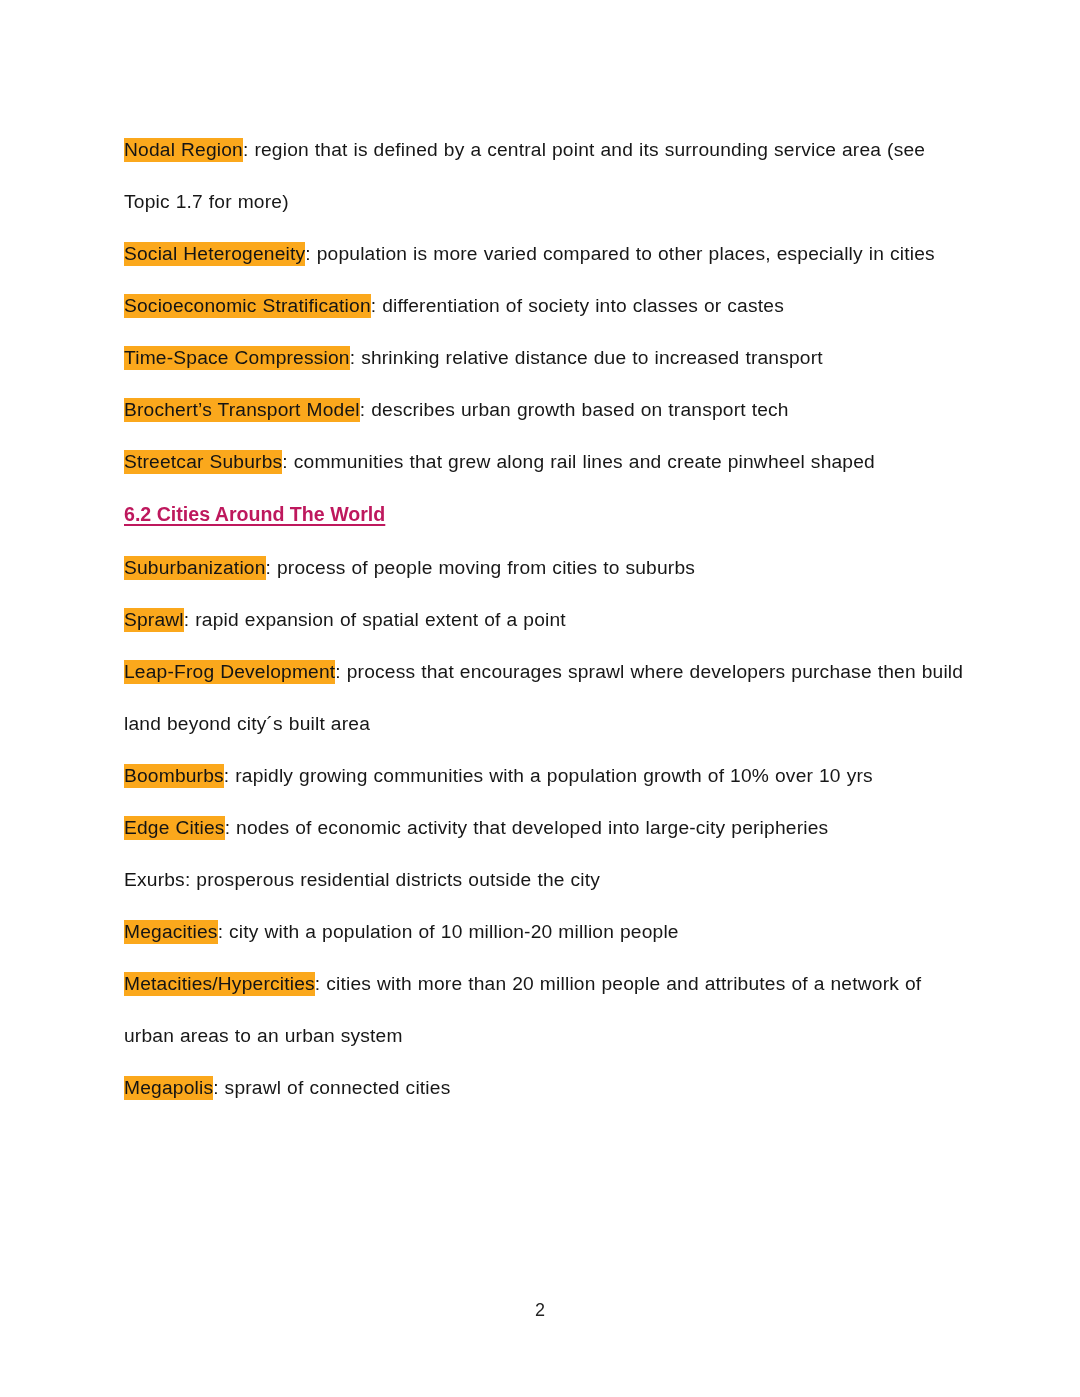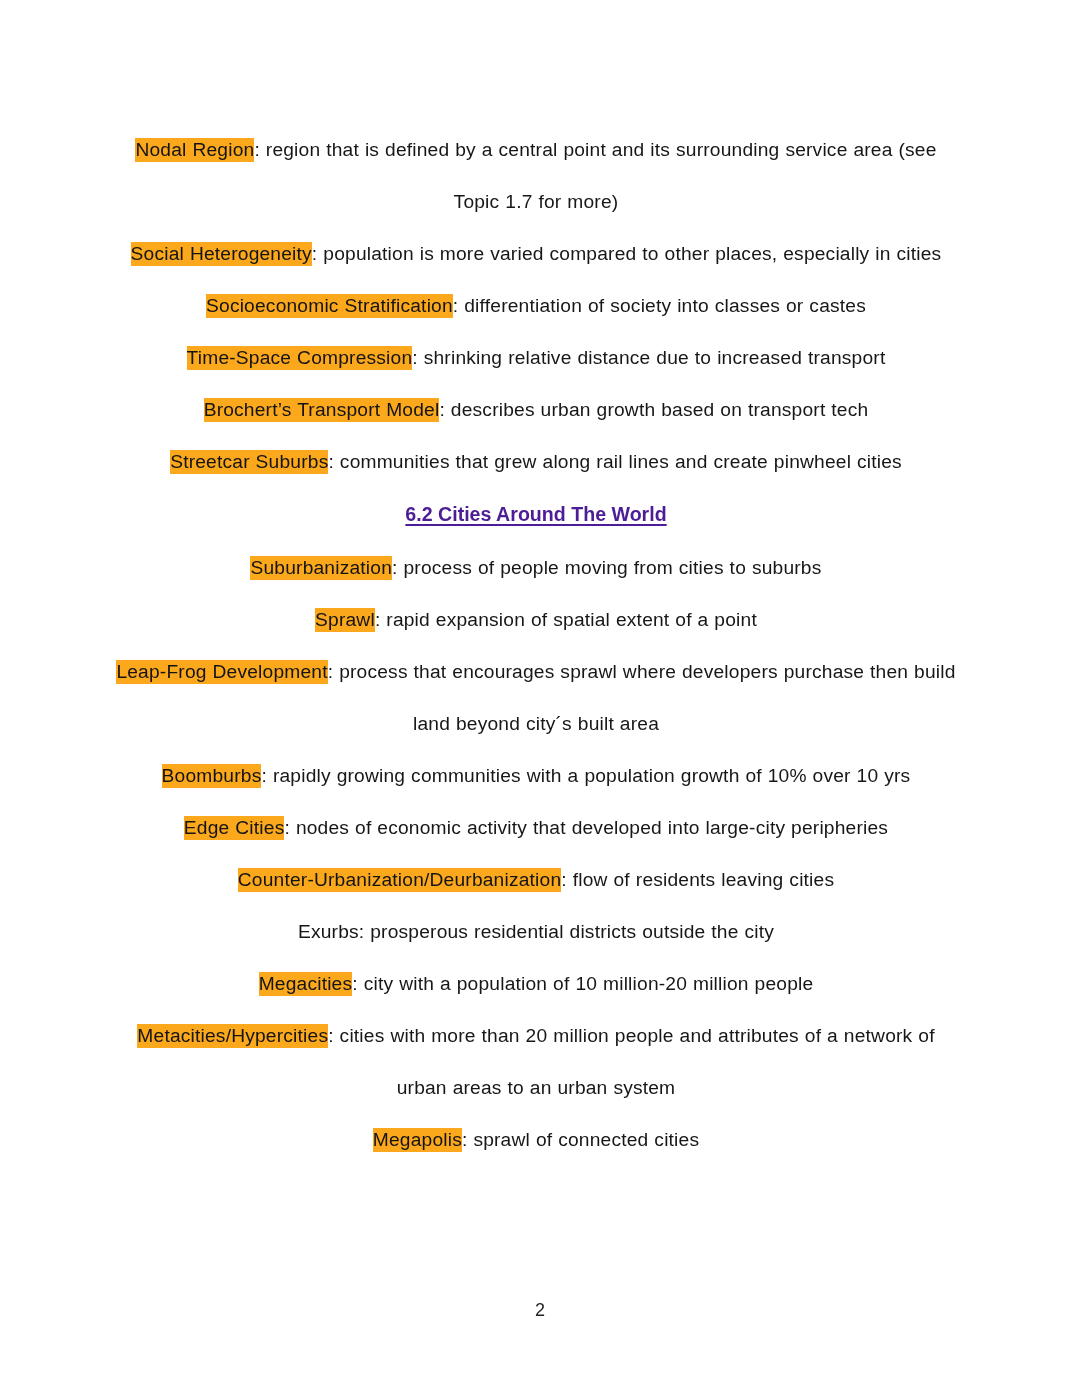--- a/index.html
+++ b/index.html
@@ -16,24 +16,23 @@
   .page {
     position: relative;
     width: 1080px;
     height: 1397px;
     background: #ffffff;
     overflow: hidden;
     box-sizing: border-box;
   }
   .content {
     position: absolute;
-    left: 116px;
+    left: 124px;
     top: 124px;
     width: 840px;
-    text-align: center;
   }
   
   .entry {
     font-size: 19.2px;
     line-height: 52px;
     letter-spacing: 0.01em;
     color: #171717;
     margin: 0;
     white-space: normal;
     word-spacing: 0.02em;
@@ -52,21 +51,21 @@
   .def {
     color: #171717;
   }
   .section-heading {
     font-size: 19.6px;
     line-height: 52px;
     font-weight: bold;
     text-decoration: underline;
     text-underline-offset: 3px;
     text-decoration-thickness: 2px;
-    color: #4c1d95;
+    color: #be185d;
     margin: 0;
     display: block;
   }
   .section-heading-wrap {
     line-height: 52px;
   }
   .heading-inner {
     display: inline-block;
   }
   .page-number {
@@ -85,28 +84,27 @@
 
 <div class="page">
 
   <div class="content">
 
   <div class="entry"><span class="term">Nodal Region</span><span class="def">: region that is defined by a central point and its surrounding service area (see Topic 1.7 for more)</span></div>
       <div class="entry"><span class="term">Social Heterogeneity</span><span class="def">: population is more varied compared to other places, especially in cities</span></div>
       <div class="entry"><span class="term">Socioeconomic Stratification</span><span class="def">: differentiation of society into classes or castes</span></div>
       <div class="entry"><span class="term">Time-Space Compression</span><span class="def">: shrinking relative distance due to increased transport</span></div>
       <div class="entry"><span class="term">Brochert’s Transport Model</span><span class="def">: describes urban growth based on transport tech</span></div>
-      <div class="entry"><span class="term">Streetcar Suburbs</span><span class="def">: communities that grew along rail lines and create pinwheel cities</span></div>
+      <div class="entry"><span class="term">Streetcar Suburbs</span><span class="def">: communities that grew along rail lines and create pinwheel shaped</span></div>
       <div class="section-heading-wrap"><span class="section-heading heading-inner">6.2 Cities Around The World</span></div>
       <div class="entry"><span class="term">Suburbanization</span><span class="def">: process of people moving from cities to suburbs</span></div>
       <div class="entry"><span class="term">Sprawl</span><span class="def">: rapid expansion of spatial extent of a point</span></div>
       <div class="entry"><span class="term">Leap-Frog Development</span><span class="def">: process that encourages sprawl where developers purchase then build land beyond city´s built area</span></div>
       <div class="entry"><span class="term">Boomburbs</span><span class="def">: rapidly growing communities with a population growth of 10% over 10 yrs</span></div>
       <div class="entry"><span class="term">Edge Cities</span><span class="def">: nodes of economic activity that developed into large-city peripheries</span></div>
-      <div class="entry"><span class="term">Counter-Urbanization/Deurbanization</span><span class="def">: flow of residents leaving cities</span></div>
       <div class="entry"><span class="term plain">Exurbs</span><span class="def">: prosperous residential districts outside the city</span></div>
       <div class="entry"><span class="term">Megacities</span><span class="def">: city with a population of 10 million-20 million people</span></div>
       <div class="entry"><span class="term">Metacities/Hypercities</span><span class="def">: cities with more than 20 million people and attributes of a network of urban areas to an urban system</span></div>
       <div class="entry"><span class="term">Megapolis</span><span class="def">: sprawl of connected cities</span></div>
     </div>
 
   <div class="page-number">2</div>
 
 </div>
 

